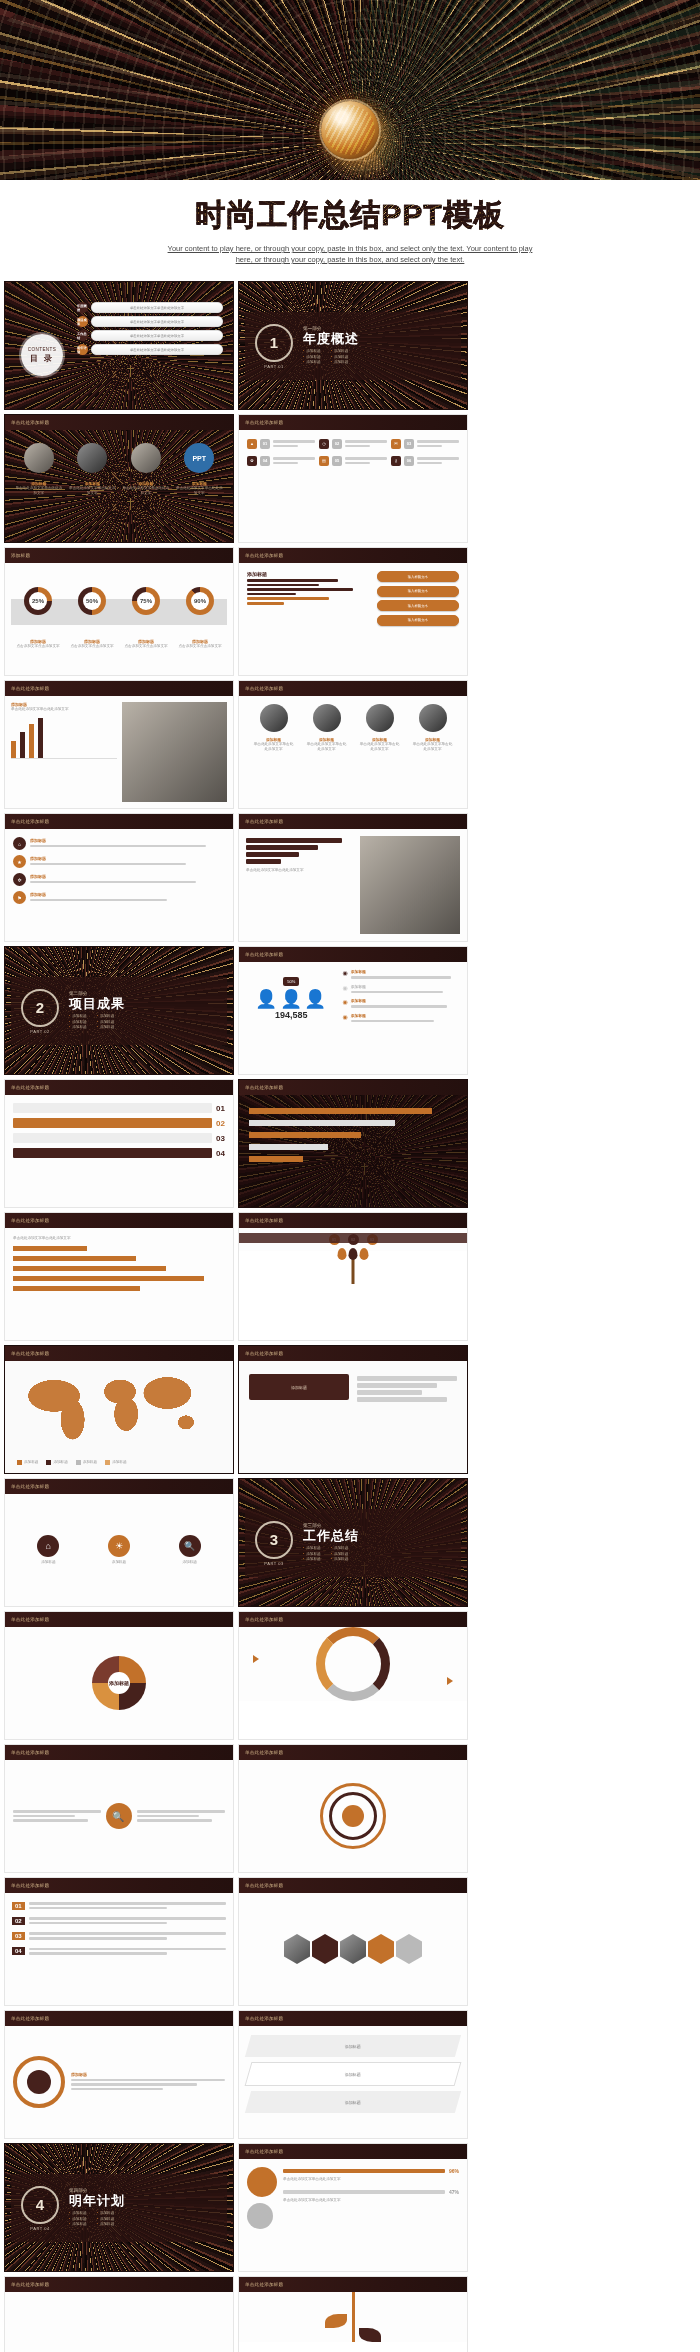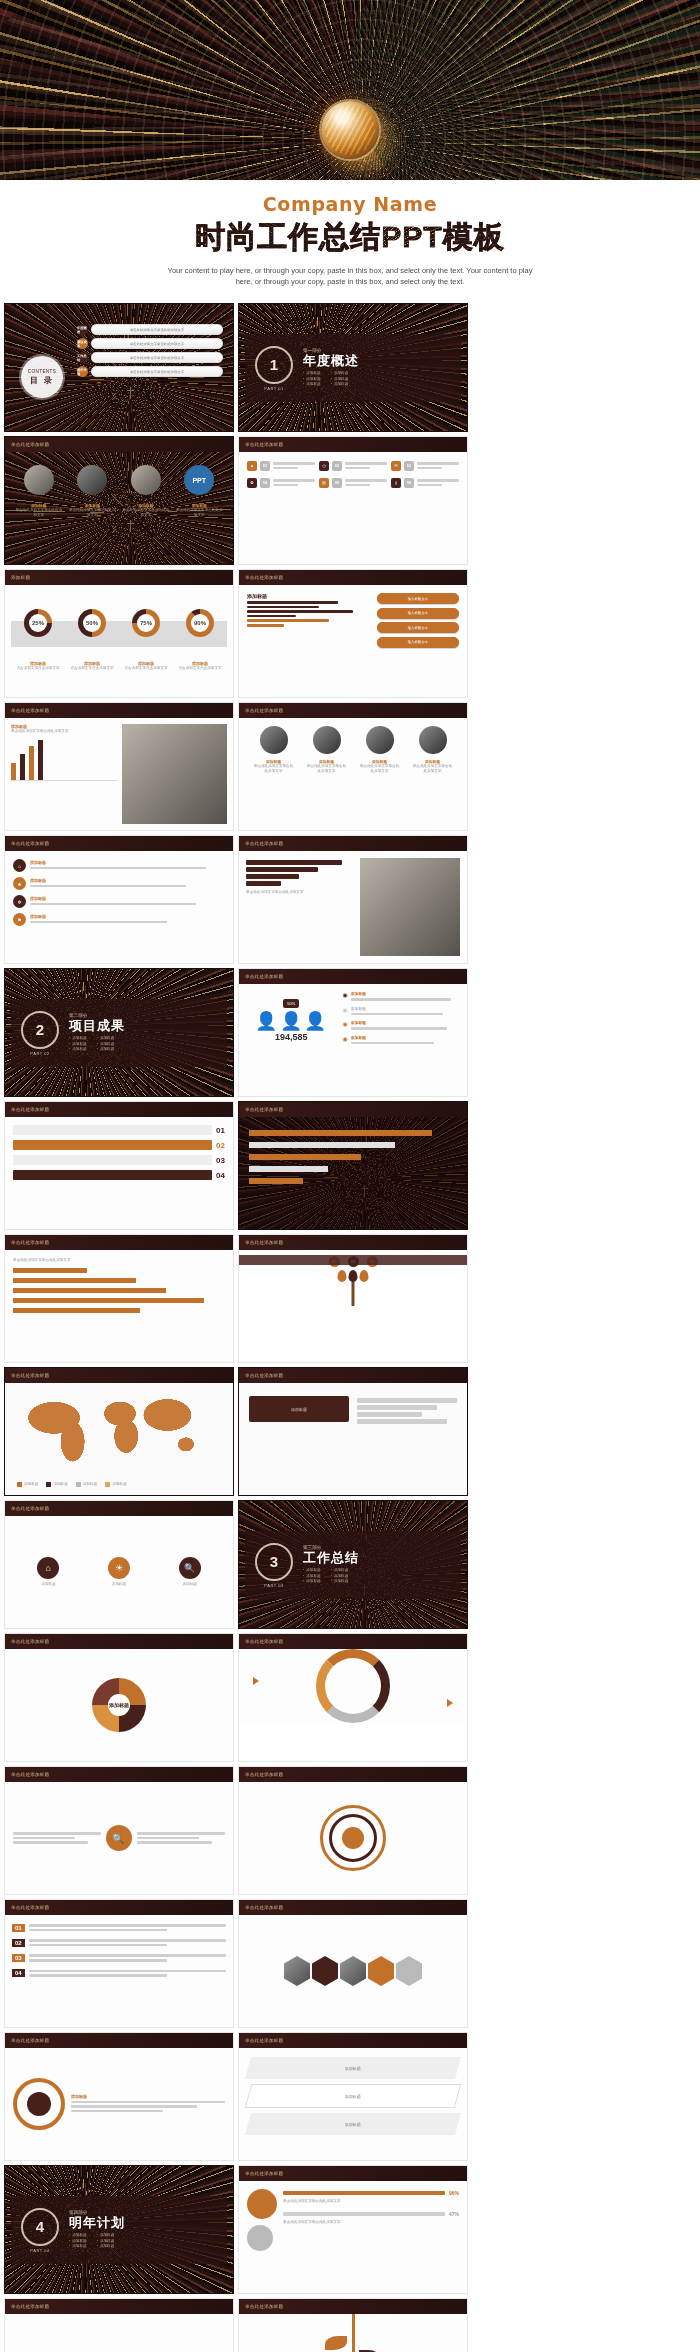--- a/index.html
+++ b/index.html
@@ -63,21 +63,21 @@
   }
   .maintitle{
     font-size:30px;font-weight:bold;letter-spacing:1px;margin-top:2px;
     background-image:
       repeating-conic-gradient(from 0deg at 50% 120%,
         #2a1110 0deg 1.2deg,#6b4a22 1.2deg 2.0deg,#0f0706 2.0deg 3.2deg,#caa463 3.2deg 3.7deg,#301614 3.7deg 5deg);
     -webkit-background-clip:text;background-clip:text;color:transparent;
     -webkit-text-stroke:.6px #2a1512;
   }
   .subtitle{
-    font-size:7.5px;line-height:11px;color:#4b4b4b;margin:7px auto 0;width:370px;
+    font-size:7.5px;line-height:11px;color:#4b4b4b;margin:7px auto 0;width:370px;text-decoration:underline;
   }
 
   
   .grid{display:flex;flex-wrap:wrap;gap:4px;padding:0 4px 4px;}
   .slide{
     width:230px;height:129px;position:relative;overflow:hidden;background:#fff;
     border:1px solid #e6e6e6;box-sizing:border-box;
   }
   .slide.dark{background:#1d0e0d;border-color:#1d0e0d;}
   .bg-fr{position:absolute;inset:0;
@@ -186,21 +186,20 @@
 
   <div class="hero">
     <div class="fractal">
       <div class="swirl-l"></div>
       <div class="swirl-r"></div>
     </div>
     <div class="orb"></div>
   </div>
 
   <div class="titleblock">
-    <div class="company">Company Name</div>
     <div class="maintitle">时尚工作总结PPT模板</div>
     <div class="subtitle">Your content to play here, or through your copy, paste in this box, and select only the text. Your content to play here, or through your copy, paste in this box, and select only the text.</div>
   </div>
 
   <div class="grid">
 
     <div class="slide dark">
       <div class="bg-fr"></div>
       <div style="position:absolute;left:16px;top:44px;margin-top:8px;">
         <div class="contents-circ">

